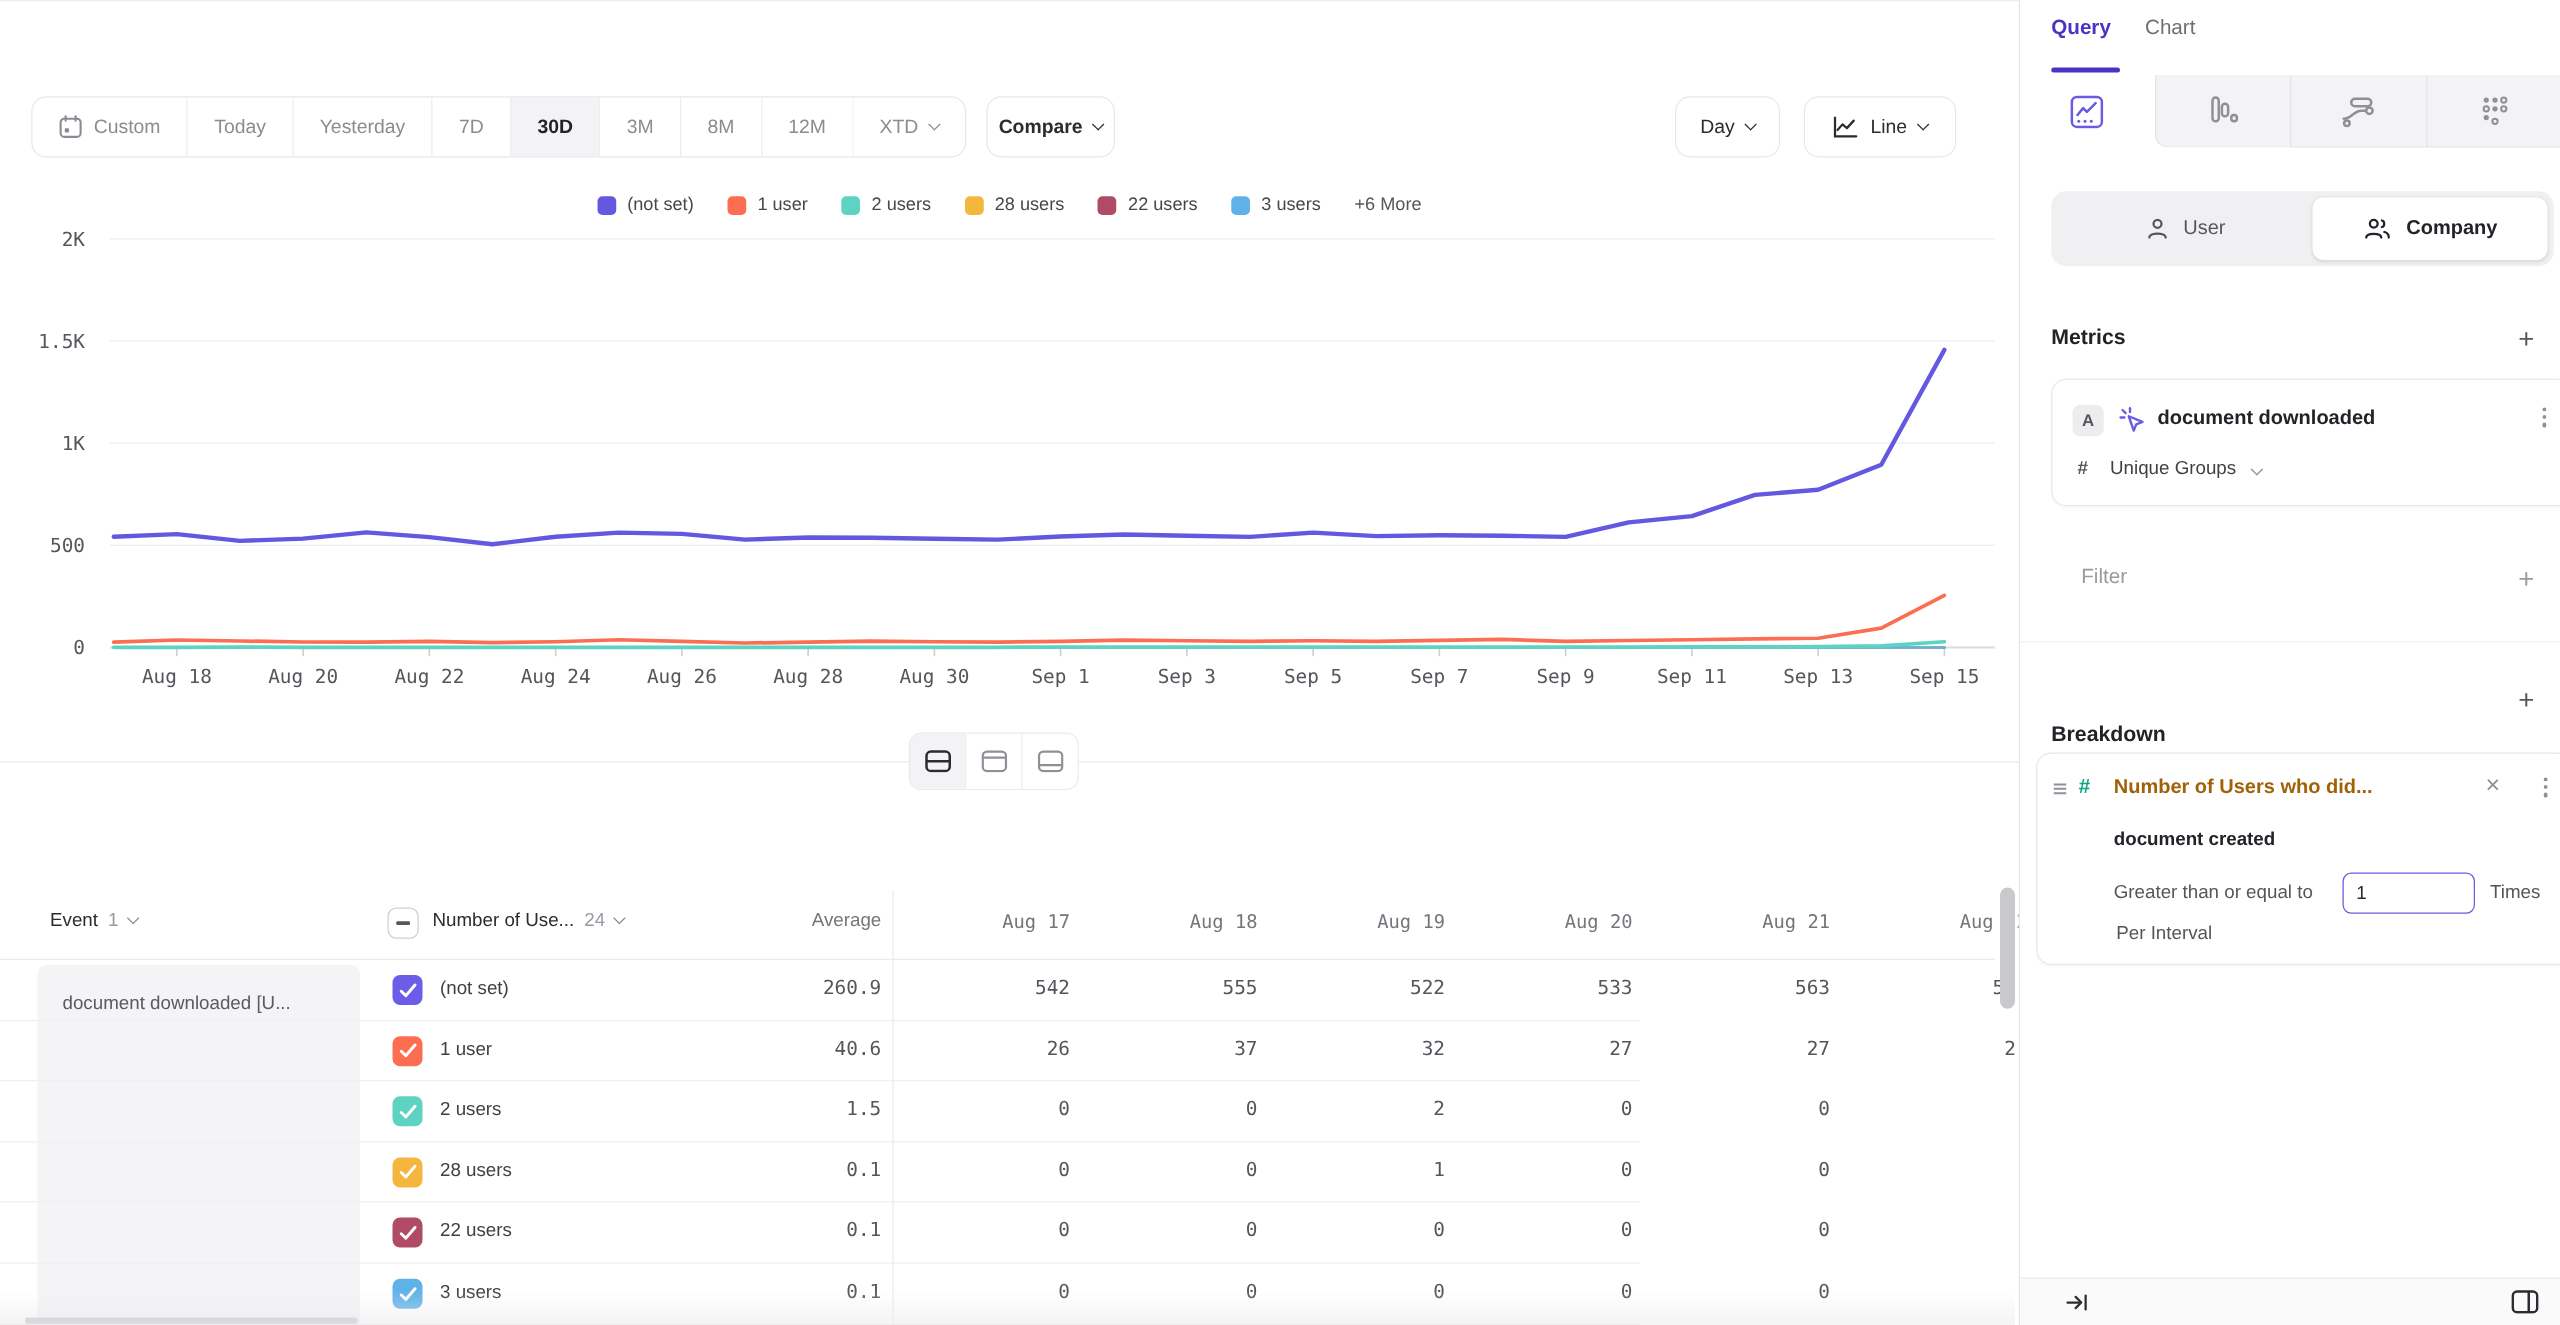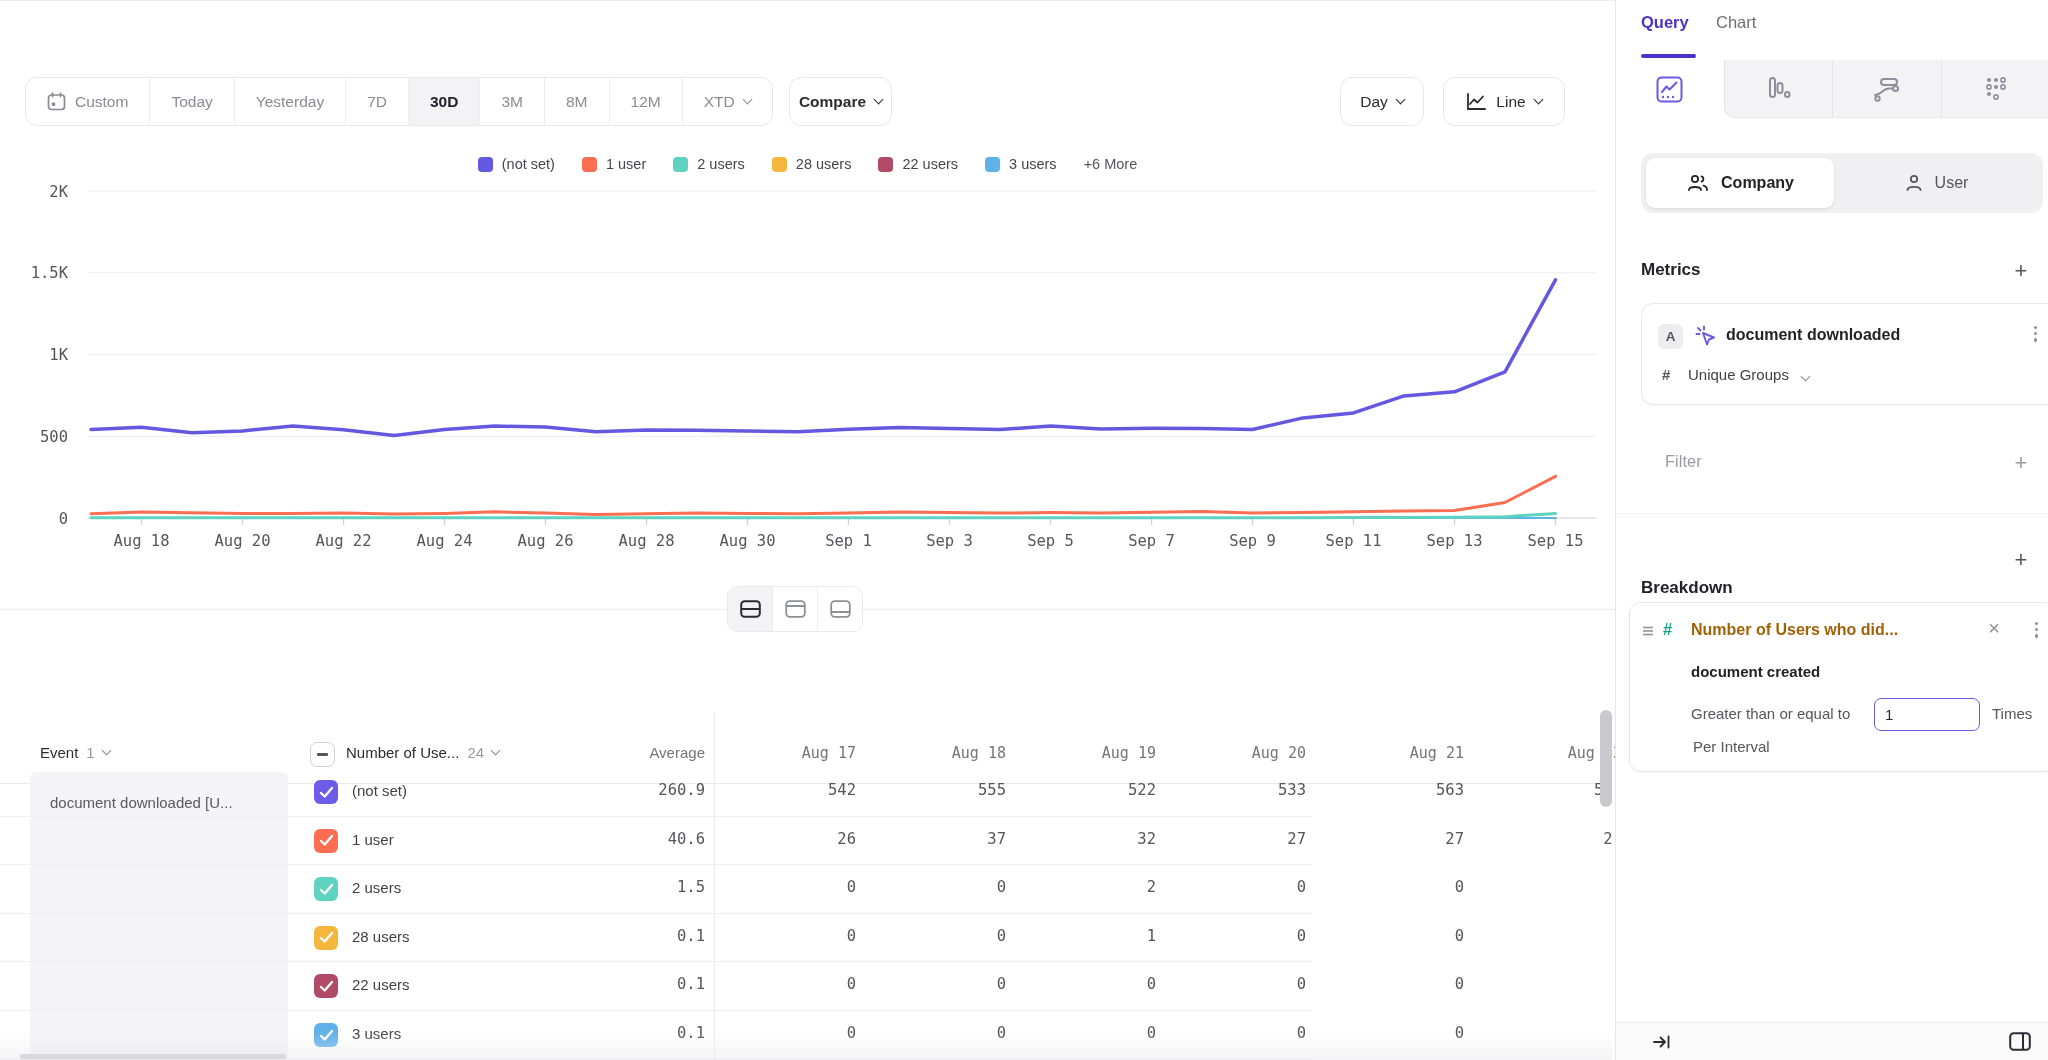--- a/index.html
+++ b/index.html
@@ -42,21 +42,21 @@
   .layout-btn.active { background:#f3f3f5; color:#2b2b31; }
 
   
   .search-box { left:30px; top:661px; width:415px; height:46px; background:#f3f3f5;
     border-radius:9px; display:flex; align-items:center; padding:0 16px; gap:14px; }
   .search-box input { border:none; outline:none; background:transparent; font-size:15.5px;
     color:#3c3c42; font-family:"Liberation Sans",sans-serif; width:100%; }
   .search-box input::placeholder { color:#8f8f96; }
 
   
-  .thead { left:0; top:728px; width:1596px; height:56px; border-bottom:1px solid #e9e9ec; }
+  .thead { left:0; top:712px; width:1596px; height:56px; border-bottom:1px solid #e9e9ec; }
   .th-left { position:absolute; left:40px; top:16px; font-size:15px; color:#2b2b31; display:flex; gap:8px; align-items:center;}
   .th-count { color:#9a9aa2; }
   .mono { font-family:"DejaVu Sans Mono", monospace; }
   .col-head { position:absolute; top:16px; text-align:right; font-size:15px; color:#75757b; }
   .tbody { left:0; top:768px; width:1612px; height:292px; overflow:hidden; }
   .event-panel { position:absolute; left:30px; top:4px; width:258px; height:330px;
     background:#f4f4f6; border-radius:7px 7px 0 0; }
   .event-name { padding:22px 0 0 20px; font-size:15px; color:#5a5a61; white-space:nowrap;
     overflow:hidden; width:238px; }
   .trow { position:absolute; left:300px; width:1312px; height:48.6px; border-bottom:1px solid #f0f0f2; }
@@ -433,35 +433,35 @@
               <circle cx="14" cy="12" r="2.1"></circle>
               <circle cx="21" cy="12" r="2.1" fill="none" stroke="#8f8f97" stroke-width="1.6"></circle>
             <circle cx="7" cy="19" r="2.1"></circle>
               <circle cx="14" cy="22" r="2.1" fill="none" stroke="#8f8f97" stroke-width="1.6"></circle>
           </g>
         </svg>
       </div>
     </div>
 
     <div class="seg">
+      <div class="seg-opt" style="width:204px;">
+        <svg width="20" height="20" viewBox="0 0 20 20">
+          <circle cx="10" cy="6" r="3.2" fill="none" stroke="#55555c" stroke-width="1.8"></circle>
+          <path d="M3.5 17 C3.5 12.8 16.5 12.8 16.5 17" fill="none" stroke="#55555c" stroke-width="1.8" stroke-linecap="round"></path>
+        </svg>
+        <span>User</span>
+      </div>
       <div class="seg-opt sel" style="flex:1;">
         <svg width="24" height="20" viewBox="0 0 24 20">
           <circle cx="9" cy="6" r="3.1" fill="none" stroke="#222228" stroke-width="1.8"></circle>
           <path d="M3 17 C3 13 15 13 15 17" fill="none" stroke="#222228" stroke-width="1.8" stroke-linecap="round"></path>
           <path d="M15.5 3.4 C18 3.8 18 8.2 15.5 8.6" fill="none" stroke="#222228" stroke-width="1.8" stroke-linecap="round"></path>
           <path d="M17.5 12.6 C20.5 13.2 21 15 21 17" fill="none" stroke="#222228" stroke-width="1.8" stroke-linecap="round"></path>
         </svg>
         <span>Company</span>
-      </div>
-      <div class="seg-opt" style="width:204px;">
-        <svg width="20" height="20" viewBox="0 0 20 20">
-          <circle cx="10" cy="6" r="3.2" fill="none" stroke="#55555c" stroke-width="1.8"></circle>
-          <path d="M3.5 17 C3.5 12.8 16.5 12.8 16.5 17" fill="none" stroke="#55555c" stroke-width="1.8" stroke-linecap="round"></path>
-        </svg>
-        <span>User</span>
       </div>
     </div>
 
     <div class="sec-head" style="top:260px;">Metrics</div>
     <div class="plus" style="top:258px;">+</div>
 
     <div class="card" style="top:303px; height:102px;">
       <div class="metric-badge">A</div>
       <svg class="abs" style="left:52px; top:20px;" width="24" height="24" viewBox="0 0 24 24">
         <path d="M9 9 L20 13.5 L15 15.5 L13 20.5 Z" fill="none" stroke="#6a5be2" stroke-width="1.9" stroke-linejoin="round"></path>

